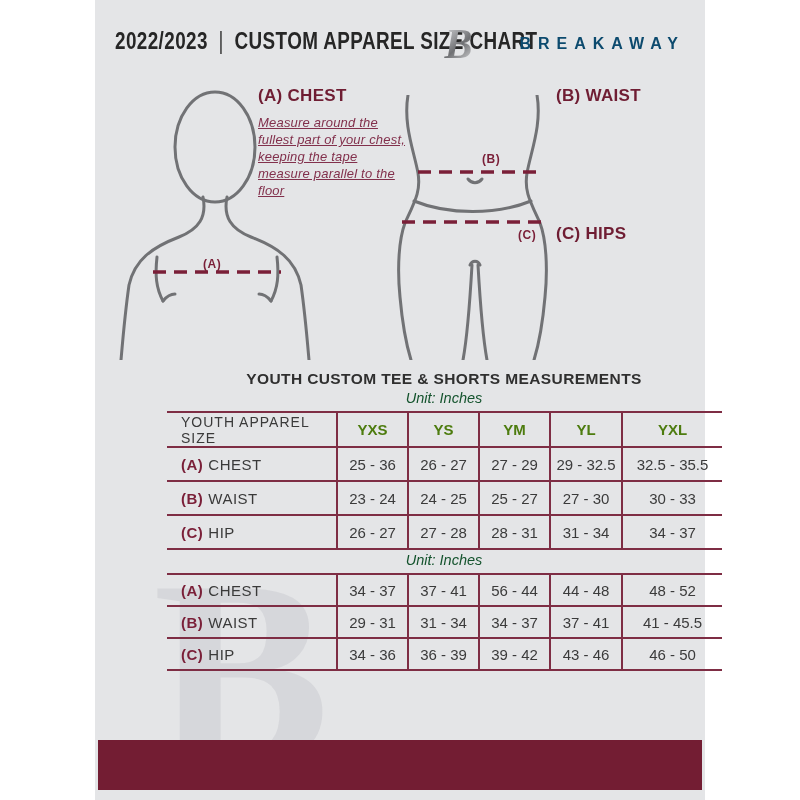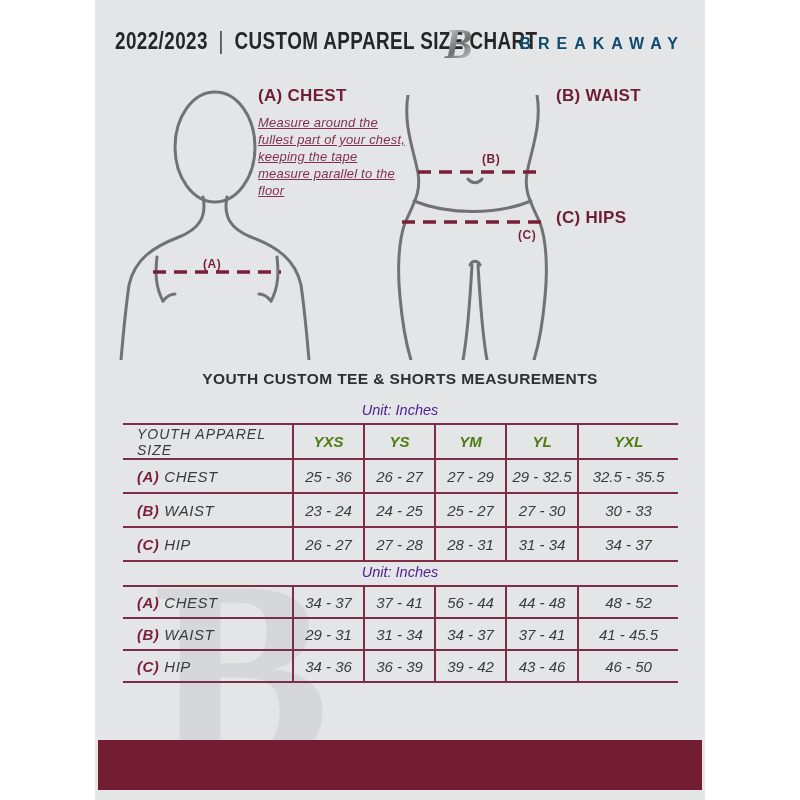--- a/index.html
+++ b/index.html
@@ -24,32 +24,32 @@
   .fig{position:absolute;}
   .fig svg{display:block;}
   .fig-left{left:20px;top:85px;width:205px;height:275px;}
   .fig-mid{left:295px;top:95px;width:165px;height:265px;}
   .diagram-label{position:absolute;font-weight:700;font-size:12px;color:#7a1f38;letter-spacing:0.5px;}
 
   
   .inst{position:absolute;}
   .inst-a{left:163px;top:86px;width:152px;}
   .inst-b{left:461px;top:86px;width:146px;}
-  .inst-c{left:461px;top:208px;width:150px;}
+  .inst-c{left:461px;top:224px;width:150px;}
   .inst-heading{font-size:17px;font-weight:700;color:#6f1d33;letter-spacing:0.3px;}
   .inst-body{margin-top:8px;font-size:13px;font-style:italic;color:#82304c;
     line-height:17px;letter-spacing:0.2px;white-space:pre-line;text-decoration:underline;}
 
   
-  .tbl-section{position:absolute;left:0;width:610px;}
+  .tbl-section{position:absolute;left:0;width:610px;padding-left:44px;}
   .tbl-youth{top:370px;}
   .tbl-adult{top:550px;}
   .tbl-title{text-align:center;font-weight:700;font-size:15.5px;color:#2f2f2f;letter-spacing:0.4px;}
-  .tbl-unit{text-align:center;font-style:italic;font-size:14.5px;color:#4c1d95;margin-top:14px;}
-  table.size-table{border-collapse:collapse;table-layout:fixed;width:555px;margin:5px 0 0 28px;font-style:italic;}
+  .tbl-unit{text-align:center;font-style:italic;font-size:14.5px;color:#14532d;margin-top:2px;}
+  table.size-table{border-collapse:collapse;table-layout:fixed;width:555px;margin:5px 0 0 28px;}
   .size-table th,.size-table td{border-top:2px solid #7e2d44;border-left:2px solid #7e2d44;
     padding:0;vertical-align:middle;}
   .size-table th:first-child,.size-table td:first-child{border-left:none;}
   .size-table tr:last-child td{border-bottom:2px solid #7e2d44;}
   .tbl-youth .size-table th{height:33px;} .tbl-youth .size-table td{height:32px;}
   .tbl-adult .size-table th{height:32px;} .tbl-adult .size-table td{height:30px;}
   th.size-col-header{text-align:left;padding-left:14px;font-weight:400;font-size:14px;
     letter-spacing:1px;color:#3a3a3a;}
   th.size-name{font-weight:700;font-size:15px;color:#4d7c0f;text-align:center;}
   td.row-label{text-align:left;padding-left:14px;font-size:15px;color:#3a3a3a;letter-spacing:0.5px;}

